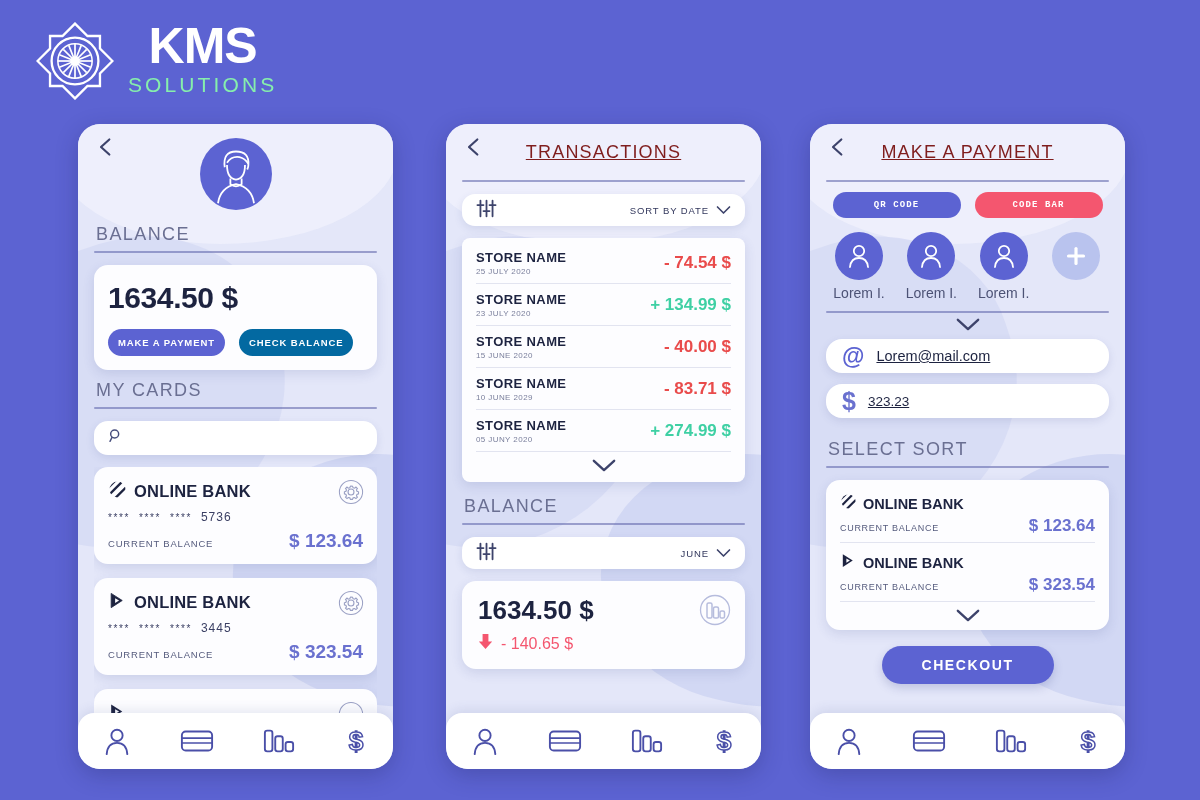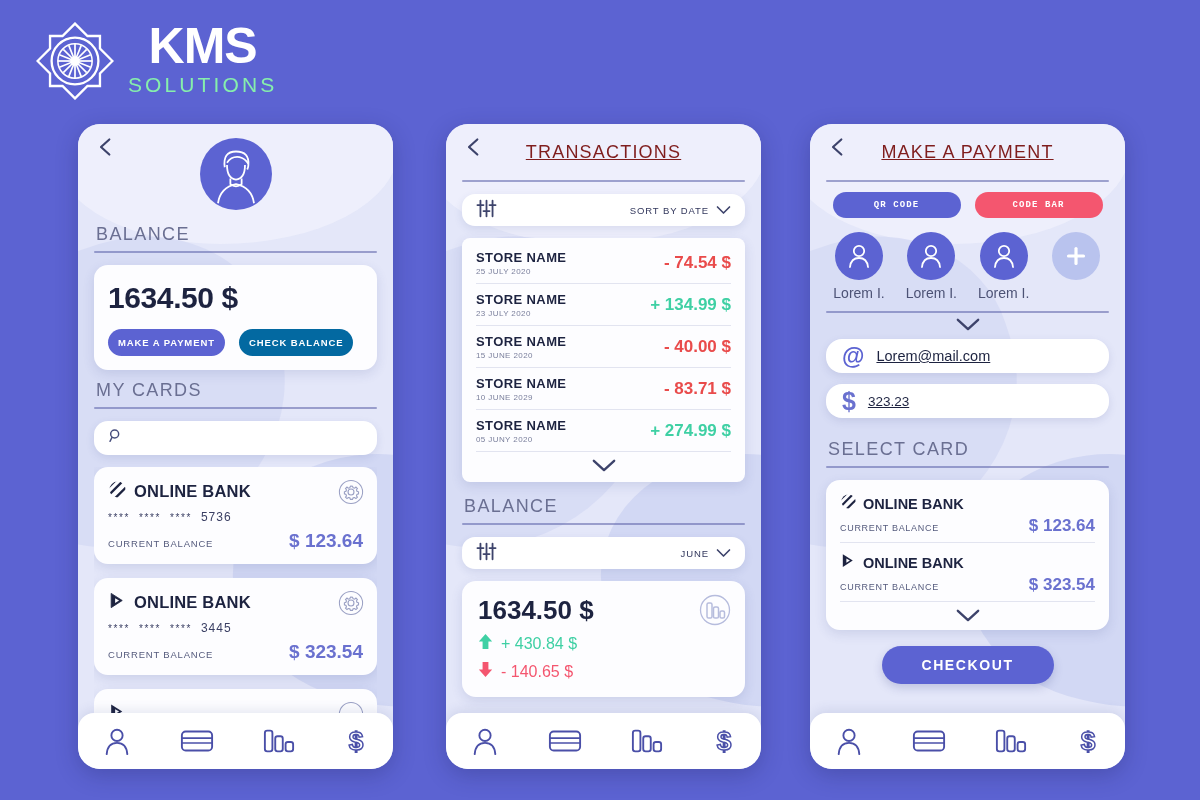--- a/index.html
+++ b/index.html
@@ -701,28 +701,20 @@
           <span>
             <svg viewBox="0 0 20 12" width="15" height="10">
                 <polyline points="2,2 10,10 18,2" fill="none" stroke="#3d436b" stroke-width="2.2" stroke-linecap="round" stroke-linejoin="round"></polyline>
               </svg>
           </span>
         </div>
       </div>
 
       <div class="sum-card">
         <div class="sum-amount">1634.50 $</div>
-        <div class="sum-line sum-up">
-          <span>
-            <svg viewBox="0 0 18 20" width="15" height="17">
-                <path d="M9 1 L17 10 L12.5 10 L12.5 19 L5.5 19 L5.5 10 L1 10 Z" fill="#3fd0a4"></path>
-              </svg>
-          </span>
-          <span>+ 430.84 $</span>
-        </div>
         <div class="sum-line sum-down">
           <span>
             <svg viewBox="0 0 18 20" width="15" height="17">
                 <path d="M9 19 L17 10 L12.5 10 L12.5 1 L5.5 1 L5.5 10 L1 10 Z" fill="#f4566f"></path>
               </svg>
           </span>
           <span>- 140.65 $</span>
         </div>
         <div class="chart-badge">
           <svg viewBox="0 0 32 32" width="32" height="32">
@@ -833,21 +825,21 @@
       <div class="input-field">
         <span class="at-glyph">@</span>
         <span class="field-val">Lorem@mail.com</span>
       </div>
 
       <div class="input-field">
         <span class="dollar-glyph">$</span>
         <span class="field-val amount">323.23</span>
       </div>
 
-      <div class="sec-label">SELECT CARD</div>
+      <div class="sec-label">SELECT SORT</div>
       <div class="sec-rule"></div>
 
       <div class="sel-card">
         <div class="sel-row">
           <div class="sel-top">
             <span>
               <svg viewBox="0 0 24 24" width="17" height="17">
                 <defs>
                     <clipPath id="c3">
                       <circle cx="12" cy="12" r="10"></circle>

